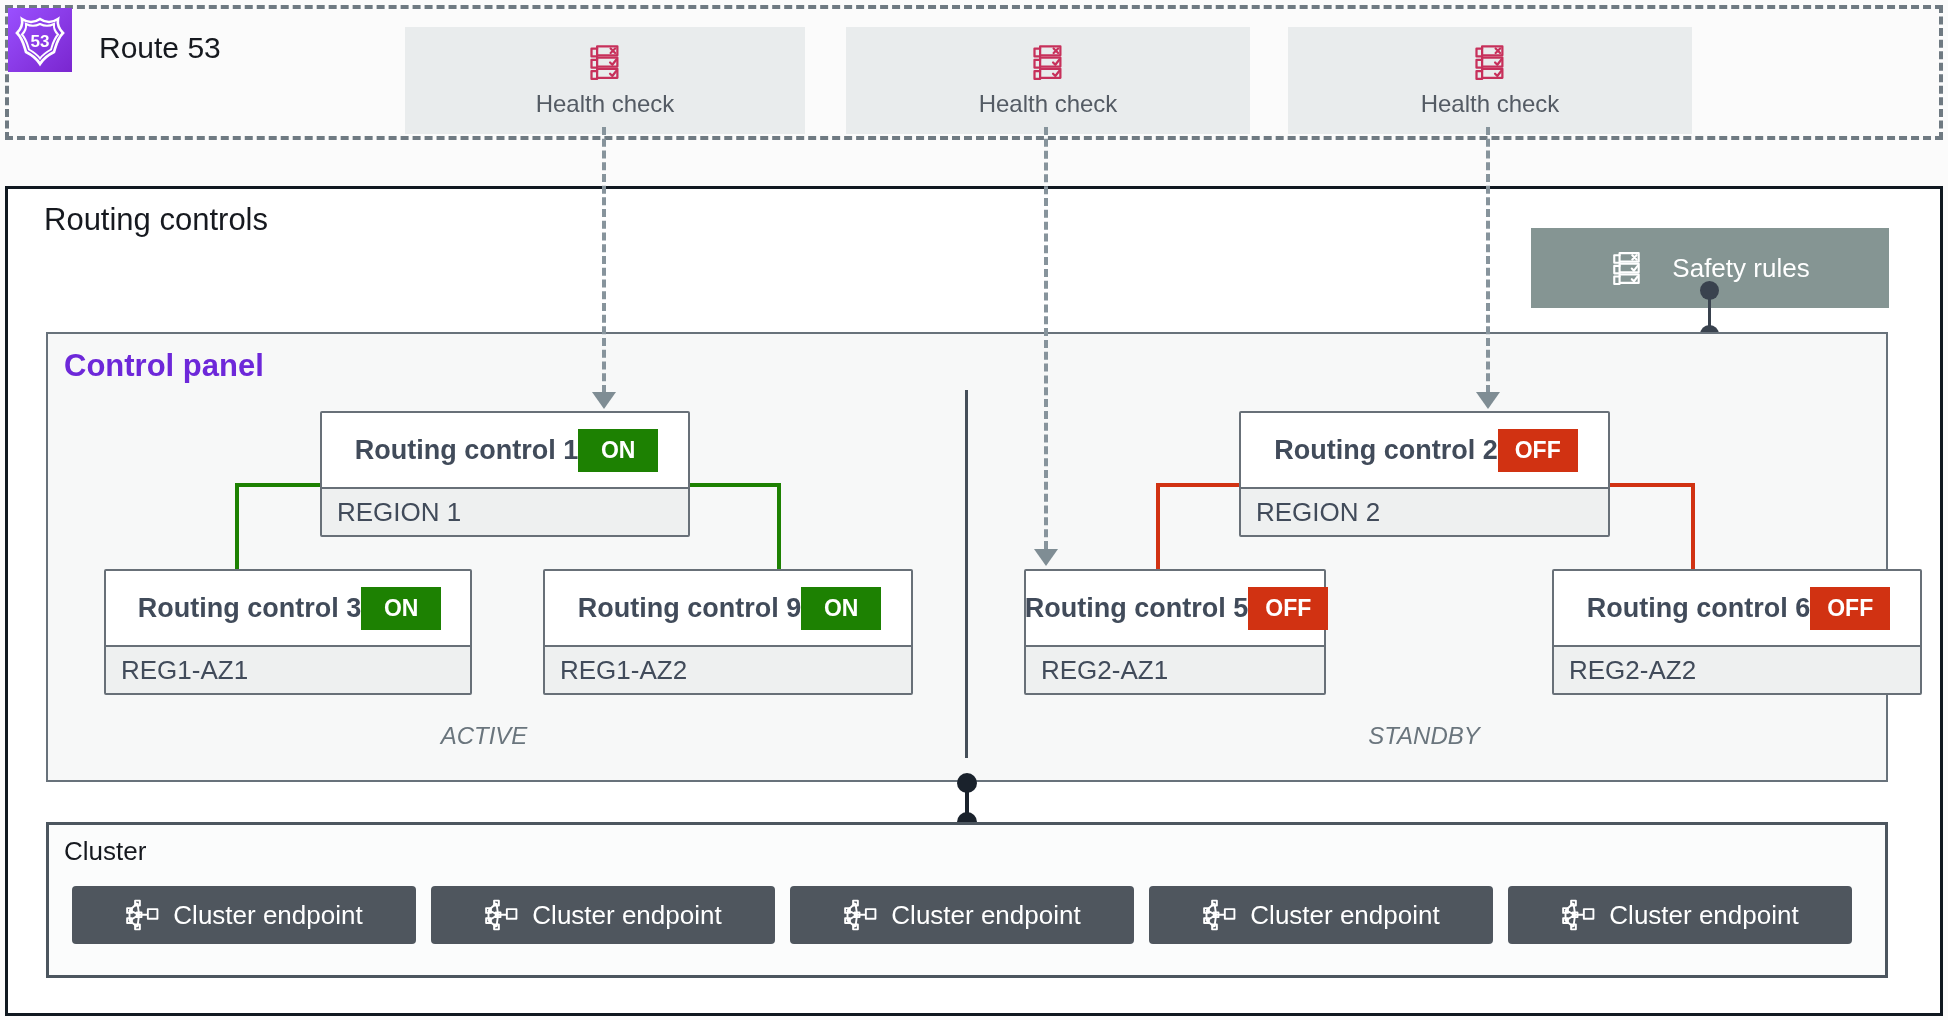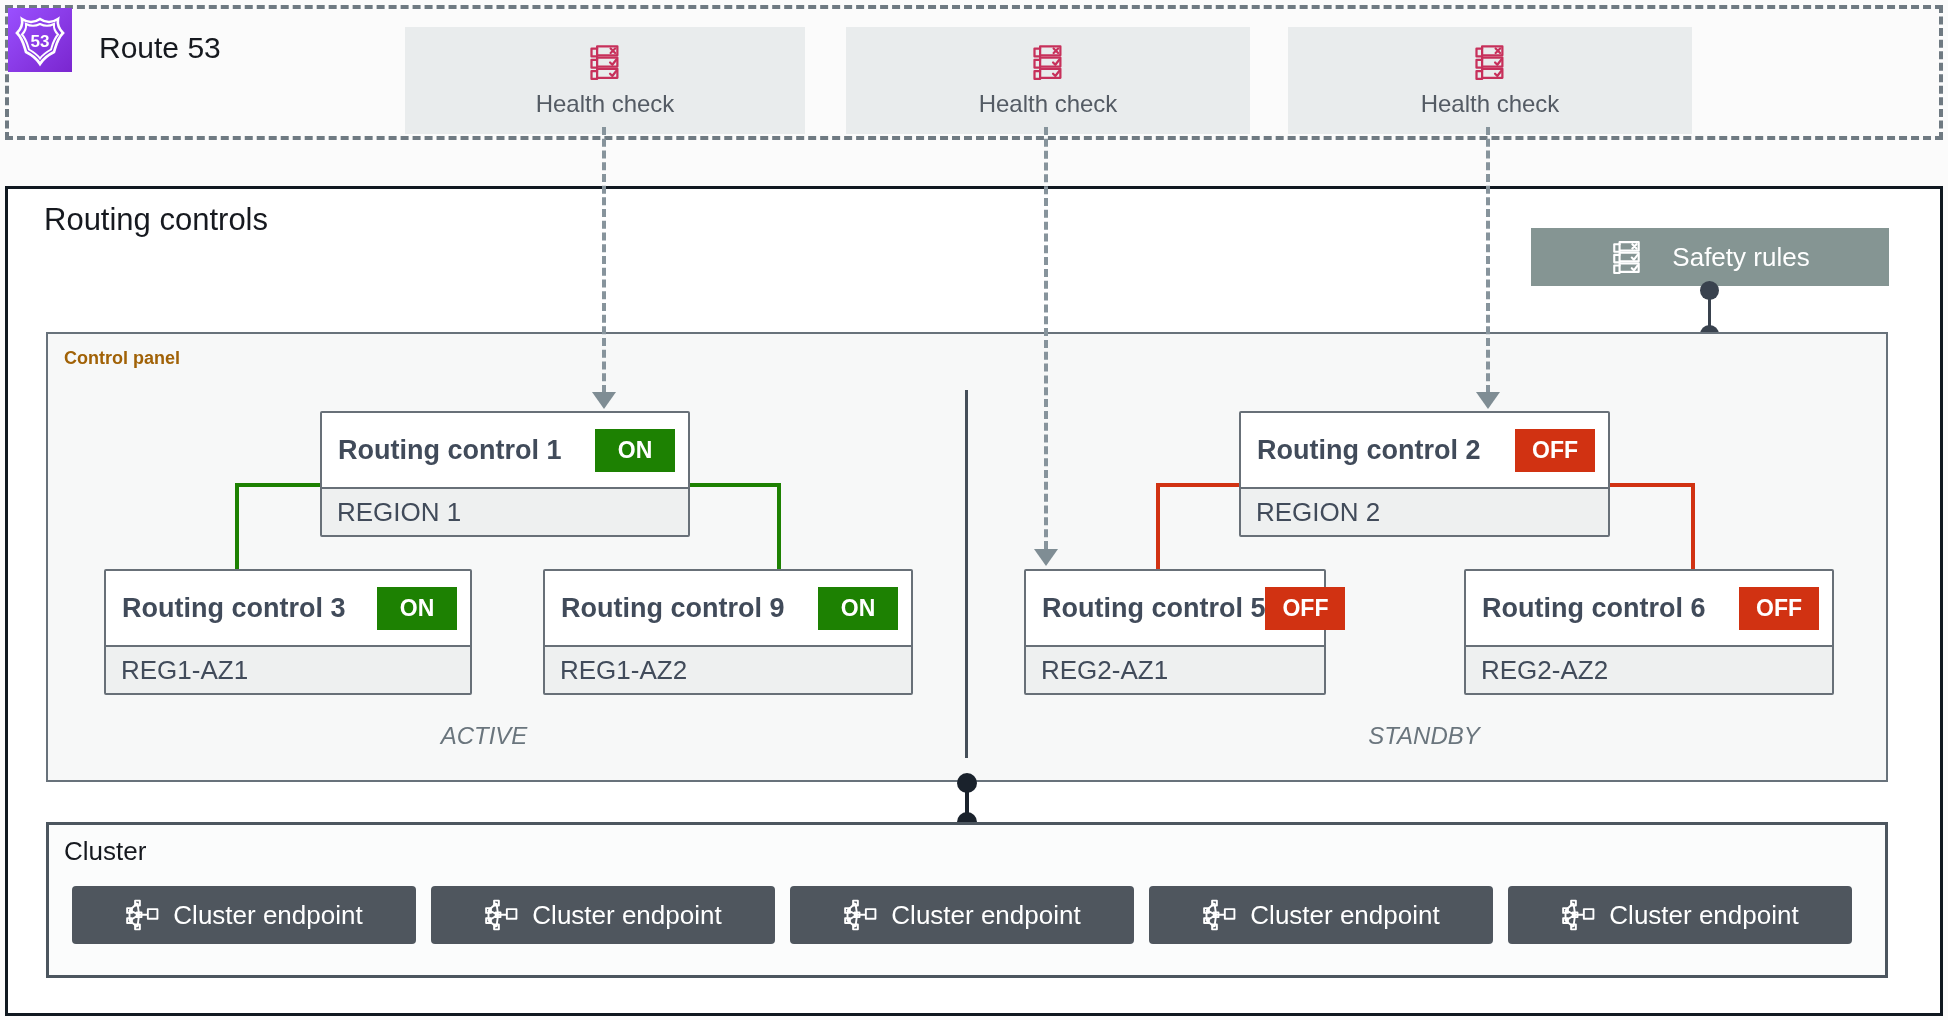--- a/index.html
+++ b/index.html
@@ -21,35 +21,35 @@
   .hc .hcicon{color:var(--health-check-pink,#c7305b);height:38px;display:flex;align-items:center}
   .hc .hclabel{font-size:24px;color:#545b64}
 
   
   .dashline{width:0;border-left:4px dashed var(--arrow-gray,#87949c)}
   .arrowhead{width:0;height:0;border-left:12px solid transparent;border-right:12px solid transparent;border-top:17px solid #7f8d94}
 
   
   .main{left:5px;top:186px;width:1938px;height:830px;background:#ffffff;border:3px solid #101820}
   .main-title{left:44px;top:202px;font-size:31px;color:#16191f}
-  .safety{left:1531px;top:228px;width:358px;height:58px;background:var(--safety-rules-gray,#859593);color:#fff;display:flex;align-items:center;justify-content:center;gap:28px}
+  .safety{left:1531px;top:228px;width:358px;height:80px;background:var(--safety-rules-gray,#859593);color:#fff;display:flex;align-items:center;justify-content:center;gap:28px}
   .safety .sr-label{font-size:26px}
   .safety .sricon{height:34px;display:flex;align-items:center;color:#fff}
   .vline{background:var(--connector-dark,#39424e)}
   .dot{border-radius:50%;background:var(--dot-dark,#1a222c)}
 
   
   .cp{left:46px;top:332px;width:1842px;height:450px;background:#f7f8f8;border:2px solid #68727b}
-  .cp-title{left:64px;top:348px;font-size:18px;font-weight:bold;color:#a16207}
+  .cp-title{left:64px;top:348px;font-size:31px;font-weight:bold;color:#6d28d9}
   .cp-divider{left:965px;top:390px;width:3px;height:368px;background:#454f59}
   .phase{width:220px;top:722px;text-align:center;font-size:24px;font-style:italic;color:#6a757d}
 
   
   .rc{background:#fff;border:2px solid #687078;border-radius:2px}
-  .rc-head{height:74px;display:flex;align-items:center;justify-content:space-between;padding:0 13px 0 16px}
+  .rc-head{height:74px;display:flex;align-items:center;justify-content:center;padding:0 13px 0 16px}
   .rc-name{font-size:27px;font-weight:bold;color:#414b5a;white-space:nowrap}
   .rc-badge{min-width:80px;text-align:center;padding:8px 12px;color:#fff;font-size:23px;font-weight:bold}
   .state-on{background:var(--on-green,#1d8102)}
   .state-off{background:var(--off-red,#d13212)}
   .rc-zone{height:48px;background:#eef0f0;border-top:2px solid #687078;display:flex;align-items:center;padding-left:15px;font-size:26px;color:#414b5a}
 
   
   .seg{position:absolute}
   .seg.green{background:var(--on-green,#1d8102)}
   .seg.red{background:var(--off-red,#d13212)}
@@ -187,21 +187,21 @@
       </div>
     <div class="rc-zone">REG1-AZ2</div>
   </div>
   <div class="abs rc" style="left:1024px;top:569px;width:302px">
     <div class="rc-head">
         <span class="rc-name">Routing control 5</span>
         <span class="rc-badge state-off">OFF</span>
       </div>
     <div class="rc-zone">REG2-AZ1</div>
   </div>
-  <div class="abs rc" style="left:1464px;top:569px;width:370px">
+  <div class="abs rc" style="left:1552px;top:569px;width:370px">
     <div class="rc-head">
         <span class="rc-name">Routing control 6</span>
         <span class="rc-badge state-off">OFF</span>
       </div>
     <div class="rc-zone">REG2-AZ2</div>
   </div>
 
   <div class="abs phase" style="left:374px">ACTIVE</div>
   <div class="abs phase" style="left:1314px">STANDBY</div>
 

